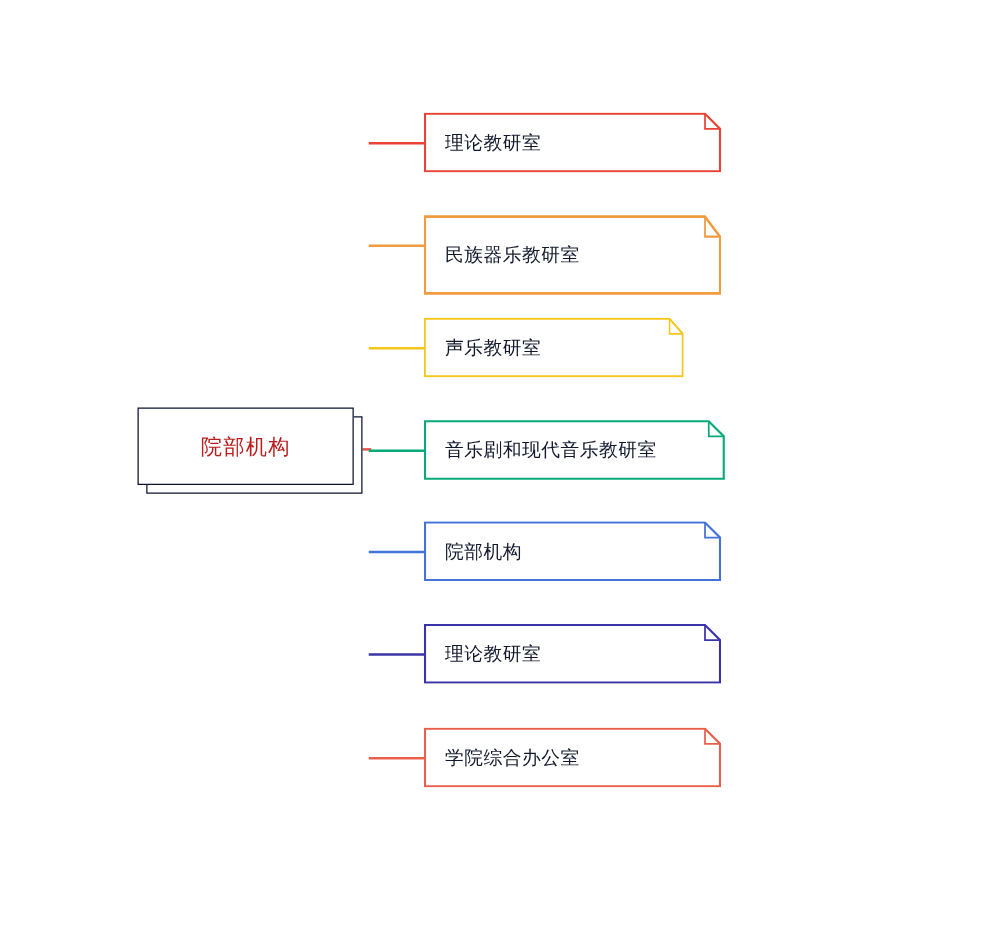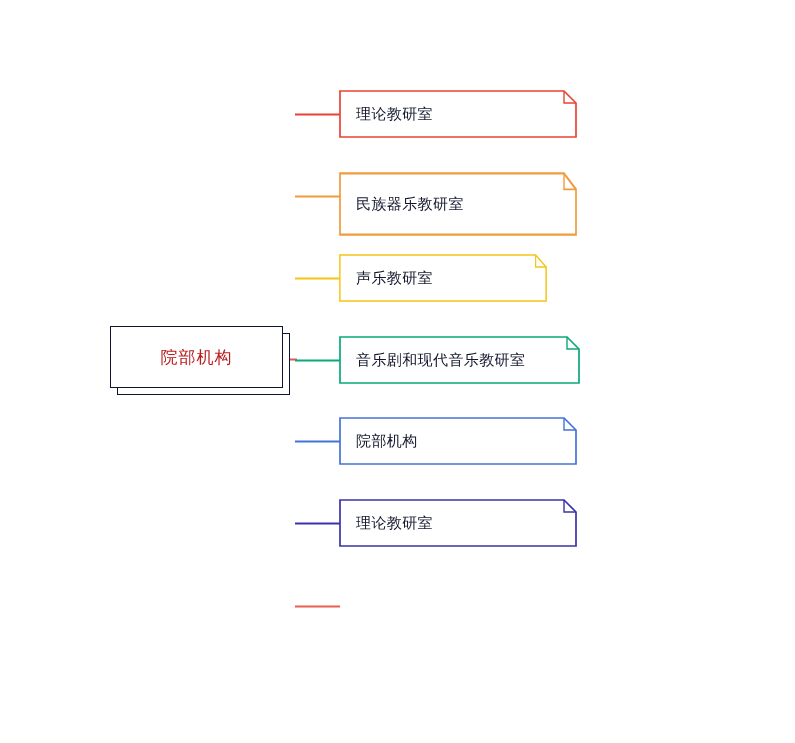--- a/index.html
+++ b/index.html
@@ -169,14 +169,21 @@
   </div>
 
   <div class="node" style="left:339px; top:499px; width:238px; height:48px;">
     <svg class="node-shape" viewBox="0 0 238 48" preserveAspectRatio="none" xmlns="http://www.w3.org/2000/svg">
       <path d="M1,1 L225,1 L237,13 L237,47 L1,47 Z" fill="#ffffff" stroke="#3b33a8" stroke-width="1.7"></path>
       <path d="M225,1 L225,13 L237,13" fill="none" stroke="#3b33a8" stroke-width="1.4"></path>
     </svg>
     <span class="node-label">理论教研室</span>
   </div>
 
+  <div class="node" style="left:339px; top:582px; width:238px; height:48px;">
+    <svg class="node-shape" viewBox="0 0 238 48" preserveAspectRatio="none" xmlns="http://www.w3.org/2000/svg">
+      <path d="M1,1 L225,1 L237,13 L237,47 L1,47 Z" fill="#ffffff" stroke="#e8604c" stroke-width="1.7"></path>
+      <path d="M225,1 L225,13 L237,13" fill="none" stroke="#e8604c" stroke-width="1.4"></path>
+    </svg>
+    <span class="node-label">学院综合办公室</span>
+  </div>
 
 </div>
 
 </body></html>

